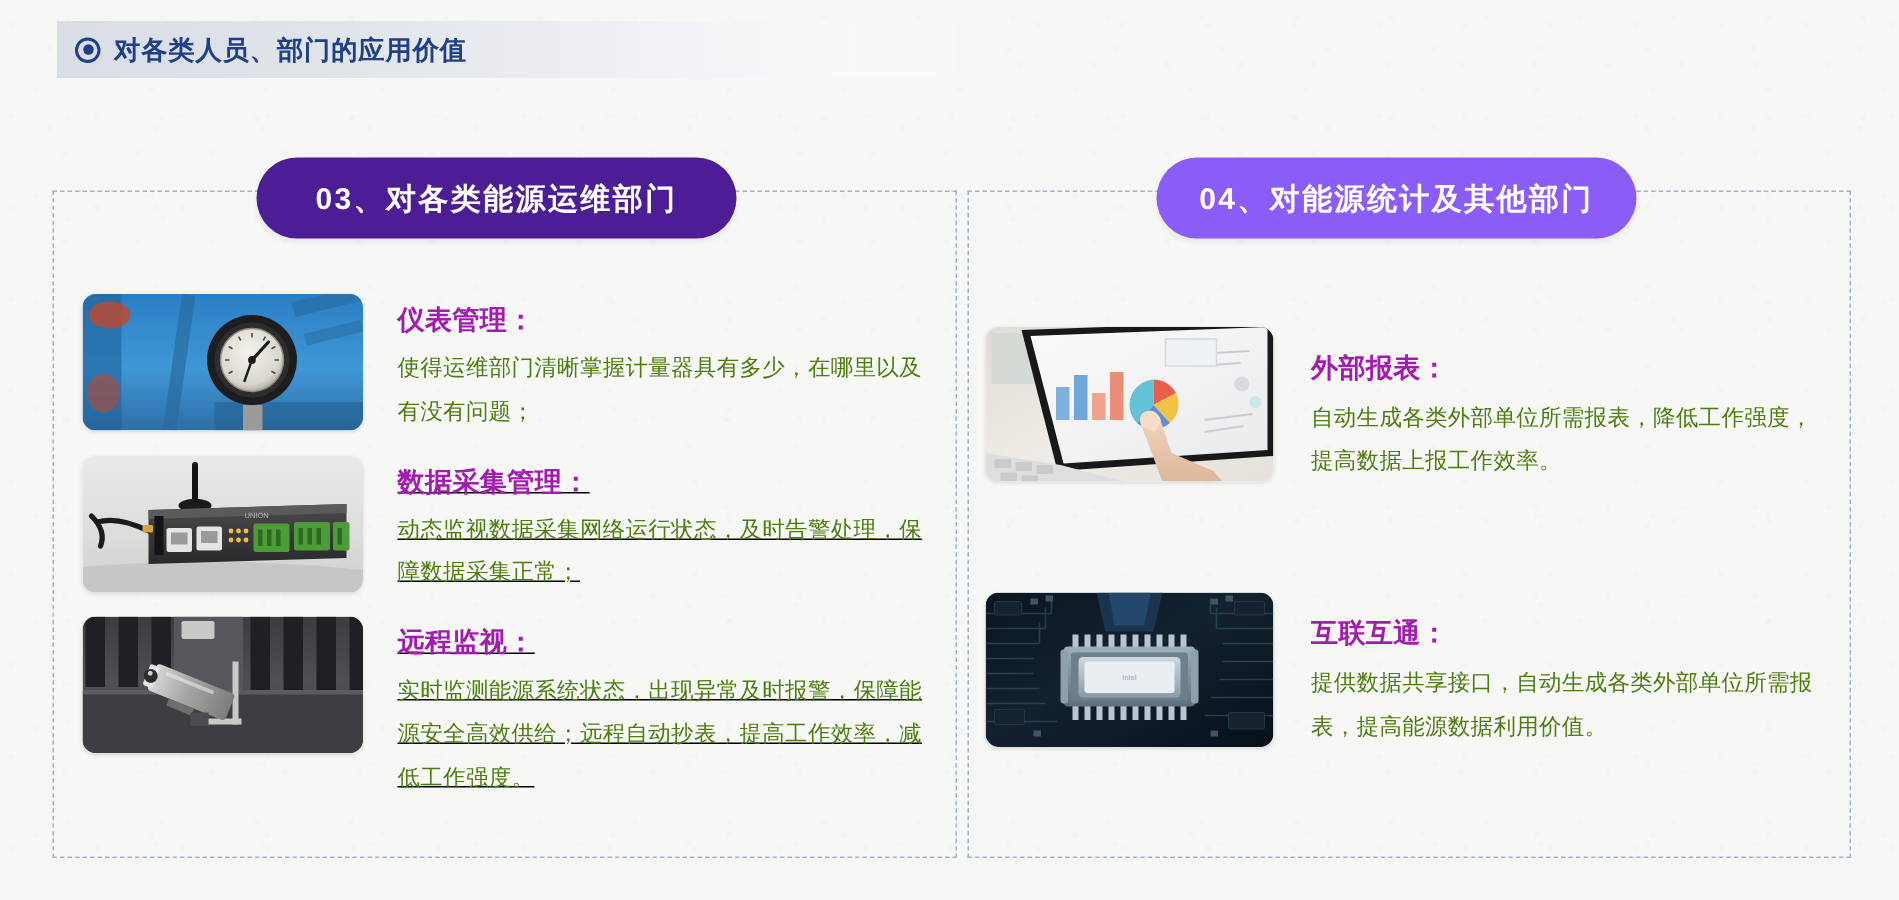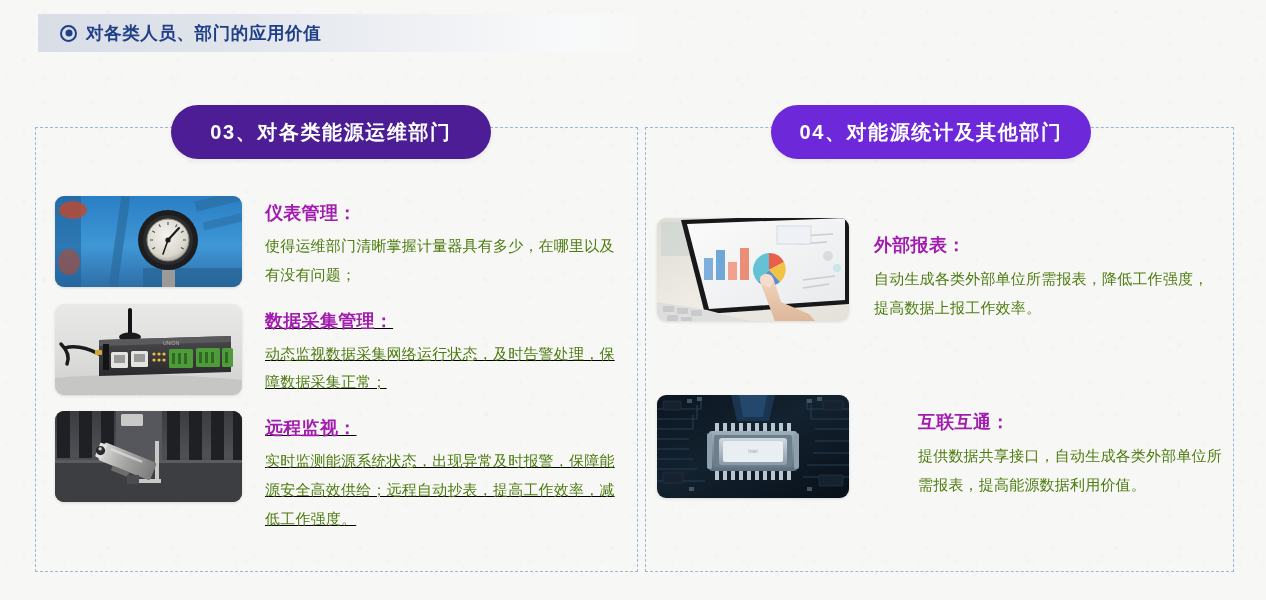--- a/index.html
+++ b/index.html
@@ -34,21 +34,21 @@
   
   .header-band {
     position: absolute;
     left: 38px;
     top: 14px;
     width: 600px;
     height: 38px;
     background: linear-gradient(90deg, #d9dde6 0%, #dfe3ea 28%, #eef0f4 62%, #f8f9fa 88%, #f8f8f7 100%);
     display: flex;
     align-items: center;
-    padding-left: 22px;
+    padding-left: 12px;
     z-index: 2;
   }
 
   .header-dot-icon {
     width: 17px;
     height: 17px;
     border-radius: 50%;
     border: 2.2px solid #1f3f87;
     position: relative;
     flex: 0 0 auto;
@@ -104,37 +104,37 @@
     box-shadow: 0 2px 5px rgba(0,0,0,0.07);
   }
   .pill.teal {
     left: 171px; top: 105px;
     width: 320px; height: 54px;
     background: #4c1d95;
   }
   .pill.navy {
     left: 771px; top: 105px;
     width: 320px; height: 54px;
-    background: #6d28d9;
+    background: #8b5cf6;
   }
 
   
   .col {
     position: absolute;
     z-index: 3;
   }
   .col.left  { left: 55px;  top: 196px; width: 565px; }
   .col.right { left: 657px; top: 218px; width: 565px; }
 
   .row {
     display: flex;
     align-items: flex-start;
   }
   .col.left .row + .row { margin-top: 14px; text-decoration: underline; }
-  .col.right .row + .row { margin-top: 72px; gap: 44px; }
+  .col.right .row + .row { margin-top: 72px; }
 
   .thumb {
     flex: 0 0 auto;
     border-radius: 9px;
     overflow: hidden;
     position: relative;
     box-shadow: 0 1px 3px rgba(0,0,0,0.12);
   }
   .col.left .thumb  { width: 187px; height: 91px; margin-right: 23px; }
   .col.right .thumb { width: 192px; height: 103px; margin-right: 25px; }

